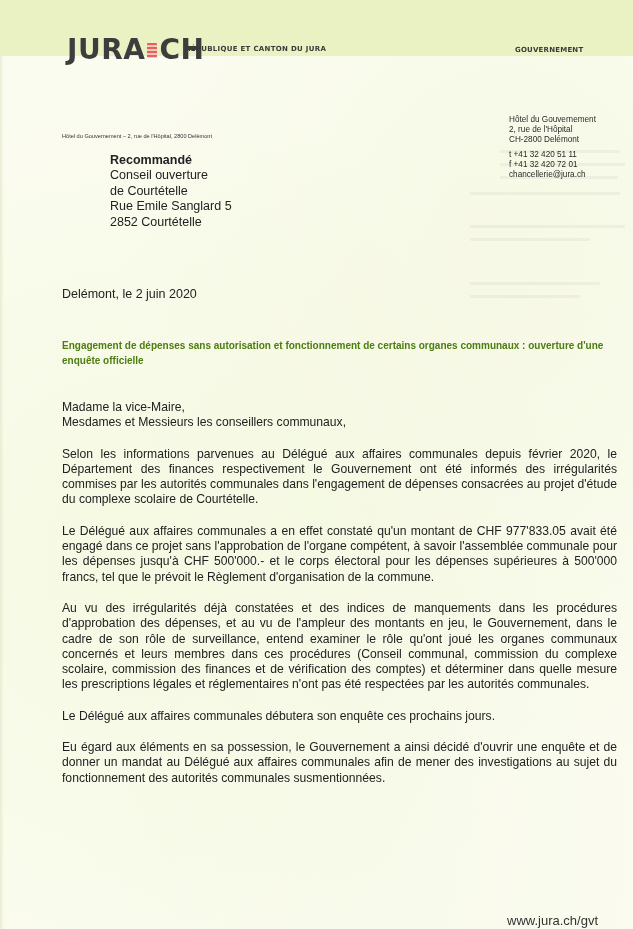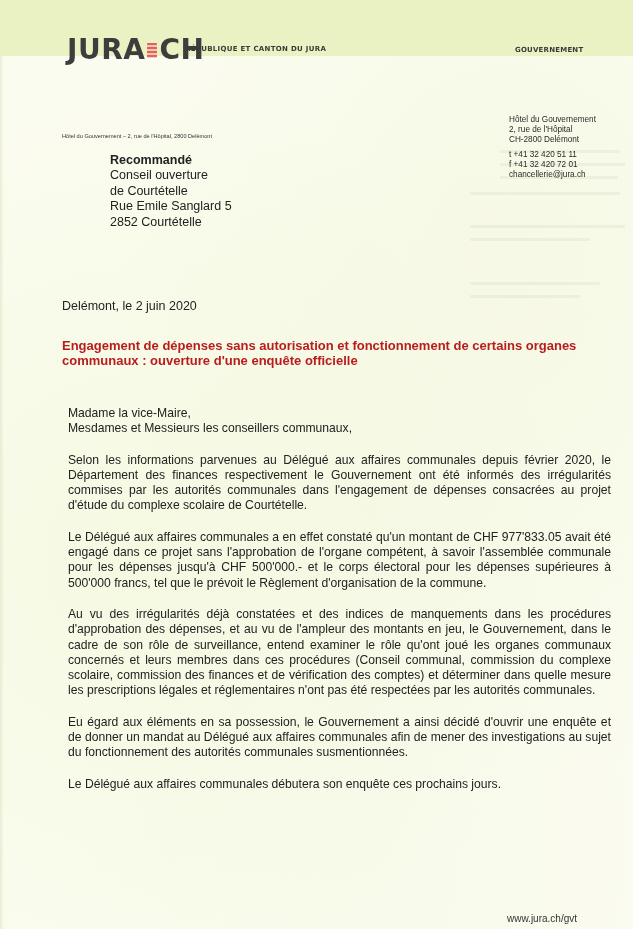--- a/index.html
+++ b/index.html
@@ -117,53 +117,52 @@
       color: #222;
       margin-left: 48px;
     }
     .recipient .bold { font-weight: bold; }
     .date-line {
       position: absolute;
       left: 62px;
       top: 287px;
       font-size: 12.5px;
       color: #222;
-      margin-top: 12px;
     }
     .subject {
       position: absolute;
       left: 62px;
       top: 338px;
       width: 556px;
-      font-size: 13px;
+      font-size: 10px;
       line-height: 15.4px;
       font-weight: bold;
-      color: #b91c1c;
+      color: #4d7c0f;
     }
     .body-text {
       position: absolute;
       left: 62px;
       top: 400px;
       width: 555px;
       font-size: 12.15px;
       line-height: 15.3px;
       color: #222;
     }
     .body-text p {
-      margin: 6px;
+      margin: 0;
       text-align: justify;
     }
     .salutation { margin-bottom: 16px !important; text-align: left !important; }
     .para { margin-bottom: 16px !important; }
     .para.last { text-align: left !important; }
     .footer-url {
       position: absolute;
       left: 507px;
       top: 913px;
-      font-size: 10px;
+      font-size: 13px;
       color: #333;
     }
   </style>
 </head>
 <body>
 
 <div class="paper-texture"></div>
 <div class="left-edge"></div>
 
 <div class="ghost" style="left:500px; top:150px; width:120px;"></div>
@@ -209,17 +208,17 @@
 <div class="subject">Engagement de dépenses sans autorisation et fonctionnement de certains organes communaux : ouverture d'une enquête officielle</div>
 
 <div class="body-text">
   <p class="salutation">
     <span>Madame la vice-Maire,</span><br>
     <span>Mesdames et Messieurs les conseillers communaux,</span>
   </p>
   <p class="para">Selon les informations parvenues au Délégué aux affaires communales depuis février 2020, le Département des finances respectivement le Gouvernement ont été informés des irrégularités commises par les autorités communales dans l'engagement de dépenses consacrées au projet d'étude du complexe scolaire de Courtételle.</p>
   <p class="para">Le Délégué aux affaires communales a en effet constaté qu'un montant de CHF 977'833.05 avait été engagé dans ce projet sans l'approbation de l'organe compétent, à savoir l'assemblée communale pour les dépenses jusqu'à CHF 500'000.- et le corps électoral pour les dépenses supérieures à 500'000 francs, tel que le prévoit le Règlement d'organisation de la commune.</p>
   <p class="para">Au vu des irrégularités déjà constatées et des indices de manquements dans les procédures d'approbation des dépenses, et au vu de l'ampleur des montants en jeu, le Gouvernement, dans le cadre de son rôle de surveillance, entend examiner le rôle qu'ont joué les organes communaux concernés et leurs membres dans ces procédures (Conseil communal, commission du complexe scolaire, commission des finances et de vérification des comptes) et déterminer dans quelle mesure les prescriptions légales et réglementaires n'ont pas été respectées par les autorités communales.</p>
+  <p class="para last">Le Délégué aux affaires communales débutera son enquête ces prochains jours.</p>
   <p class="para">Eu égard aux éléments en sa possession, le Gouvernement a ainsi décidé d'ouvrir une enquête et de donner un mandat au Délégué aux affaires communales afin de mener des investigations au sujet du fonctionnement des autorités communales susmentionnées.</p>
-  <p class="para last">Le Délégué aux affaires communales débutera son enquête ces prochains jours.</p>
 </div>
 
 <div class="footer-url">www.jura.ch/gvt</div>
 
 </body></html>

